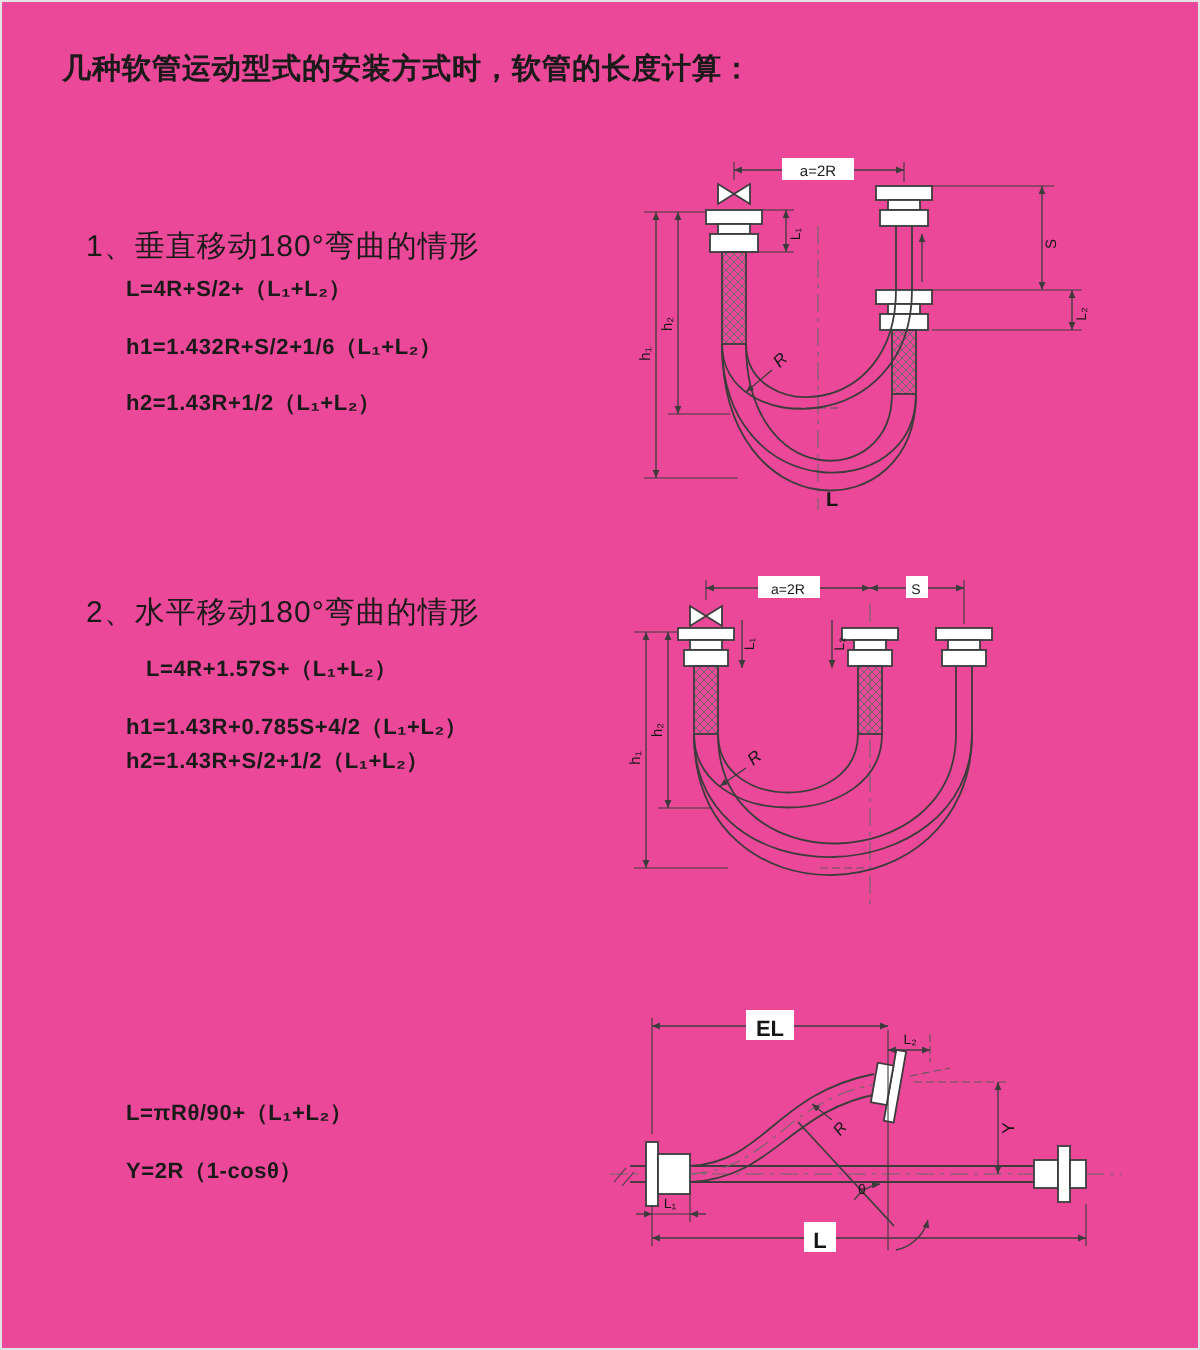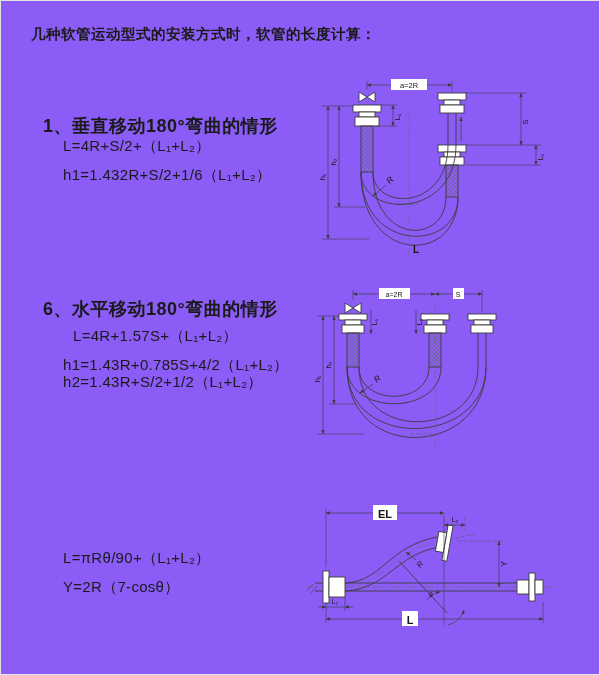--- a/index.html
+++ b/index.html
@@ -1,20 +1,20 @@
 <!DOCTYPE html>
 <html><head>
 <meta charset="utf-8">
 <style>
   html,body{margin:0;padding:0;background:#fff;}
-  .page{position:relative;width:600px;height:675px;background:#8b5cf6;border:1px solid #e3e3e3;
+  .page{position:relative;width:600px;height:675px;background:#ec4899;border:1px solid #e3e3e3;
         box-sizing:border-box;font-family:"Liberation Sans",sans-serif;color:#1a1a1a;overflow:hidden;}
   .title{position:absolute;left:30px;top:24px;font-size:14.5px;font-weight:700;letter-spacing:.5px;}
-  .sec-heading{position:absolute;font-size:18px;font-weight:700;letter-spacing:.5px;}
-  .formula{position:absolute;font-size:15px;font-weight:400;letter-spacing:.3px;}
+  .sec-heading{position:absolute;font-size:15px;font-weight:400;letter-spacing:.5px;}
+  .formula{position:absolute;font-size:11px;font-weight:700;letter-spacing:.3px;}
   svg{position:absolute;overflow:visible;}
   .ln{fill:none;stroke:#3c3c3c;stroke-width:.9;}
   .fit{fill:#fff;stroke:#3c3c3c;stroke-width:.9;}
   .dim{fill:none;stroke:#3c3c3c;stroke-width:.65;}
   .ext{fill:none;stroke:#3c3c3c;stroke-width:.55;}
   .cl{fill:none;stroke:#6a6a6a;stroke-width:.55;stroke-dasharray:9 3 2 3;}
   .dash{fill:none;stroke:#5a5a5a;stroke-width:.55;stroke-dasharray:4 2;}
   .lblbg{fill:#fff;stroke:none;}
   text{fill:#161616;font-family:"Liberation Sans",sans-serif;}
   .t7{font-size:7px;} .t75{font-size:7.5px;} .t8{font-size:8px;} .t85{font-size:8.5px;}
@@ -24,28 +24,29 @@
 </head>
 <body>
 
 <div class="page">
 
   <div class="title">几种软管运动型式的安装方式时，软管的长度计算：</div>
 
   <div class="sec-heading" style="left:42px;top:113px">1、垂直移动180°弯曲的情形</div>
   <div class="formula" style="left:62px;top:136px">L=4R+S/2+（L₁+L₂）</div>
   <div class="formula" style="left:62px;top:165px">h1=1.432R+S/2+1/6（L₁+L₂）</div>
-
-  <div class="sec-heading" style="left:42px;top:296px">6、水平移动180°弯曲的情形</div>
+  <div class="formula" style="left:62px;top:193px">h2=1.43R+1/2（L₁+L₂）</div>
+
+  <div class="sec-heading" style="left:42px;top:296px">2、水平移动180°弯曲的情形</div>
   <div class="formula" style="left:72px;top:326px">L=4R+1.57S+（L₁+L₂）</div>
   <div class="formula" style="left:62px;top:355px">h1=1.43R+0.785S+4/2（L₁+L₂）</div>
   <div class="formula" style="left:62px;top:372px">h2=1.43R+S/2+1/2（L₁+L₂）</div>
 
   <div class="formula" style="left:62px;top:548px">L=πRθ/90+（L₁+L₂）</div>
-  <div class="formula" style="left:62px;top:577px">Y=2R（7-cosθ）</div>
+  <div class="formula" style="left:62px;top:577px">Y=2R（1-cosθ）</div>
 
   <svg style="left:308px;top:68px" width="282" height="194" viewBox="0 0 282 194">
     <defs>
       <marker id="ar1" viewBox="0 0 8 8" refX="7" refY="4" markerWidth="7" markerHeight="7" orient="auto-start-reverse">
         <path d="M0,1 L7,4 L0,7 z" fill="#3c3c3c"></path>
       </marker>
       <pattern id="hp1" width="4" height="4" patternUnits="userSpaceOnUse">
         <path d="M0,0 L4,4 M4,0 L0,4" stroke="#6a6a6a" stroke-width="0.5"></path>
       </pattern>
     </defs>

